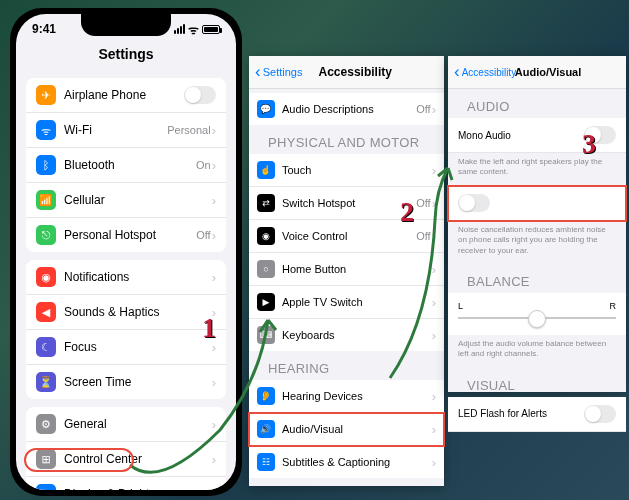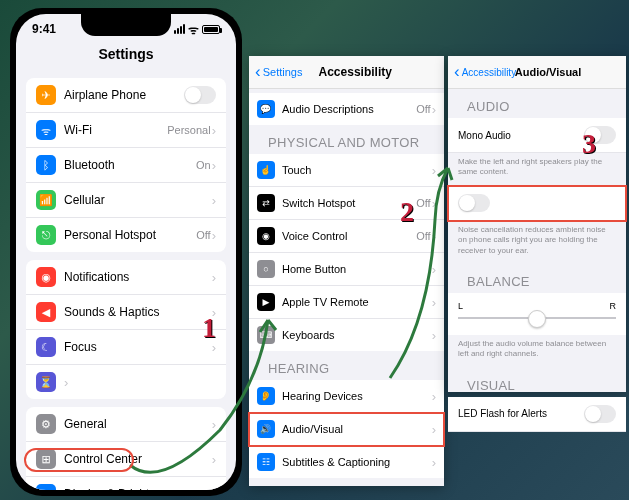--- a/index.html
+++ b/index.html
@@ -106,20 +106,21 @@
           <span class="lbl">Sounds &amp; Haptics</span>
           <span class="chev">›</span>
         </div>
         <div class="row">
           <span class="ic" style="background: rgb(88, 86, 214);">☾</span>
           <span class="lbl">Focus</span>
           <span class="chev">›</span>
         </div>
         <div class="row">
           <span class="ic" style="background: rgb(88, 86, 214);">⏳</span>
+          <span class="lbl">Screen Time</span>
           <span class="chev">›</span>
         </div>
       </div>
 <div id="g3" class="list">
         <div class="row">
           <span class="ic" style="background: rgb(142, 142, 147);">⚙</span>
           <span class="lbl">General</span>
           <span class="chev">›</span>
         </div>
         <div class="row">
@@ -169,21 +170,21 @@
         <span class="val">Off</span>
         <span class="chev">›</span>
       </div>
       <div class="row2">
         <span class="ic2" style="background: rgb(142, 142, 147);">○</span>
         <span class="lbl">Home Button</span>
         <span class="chev">›</span>
       </div>
       <div class="row2">
         <span class="ic2" style="background: rgb(0, 0, 0);">▶</span>
-        <span class="lbl">Apple TV Remote</span>
+        <span class="lbl">Apple TV Switch</span>
         <span class="chev">›</span>
       </div>
       <div class="row2">
         <span class="ic2" style="background: rgb(142, 142, 147);">⌨</span>
         <span class="lbl">Keyboards</span>
         <span class="chev">›</span>
       </div>
     </div>
 <div class="sect">HEARING</div>
 <div id="p2hear">

